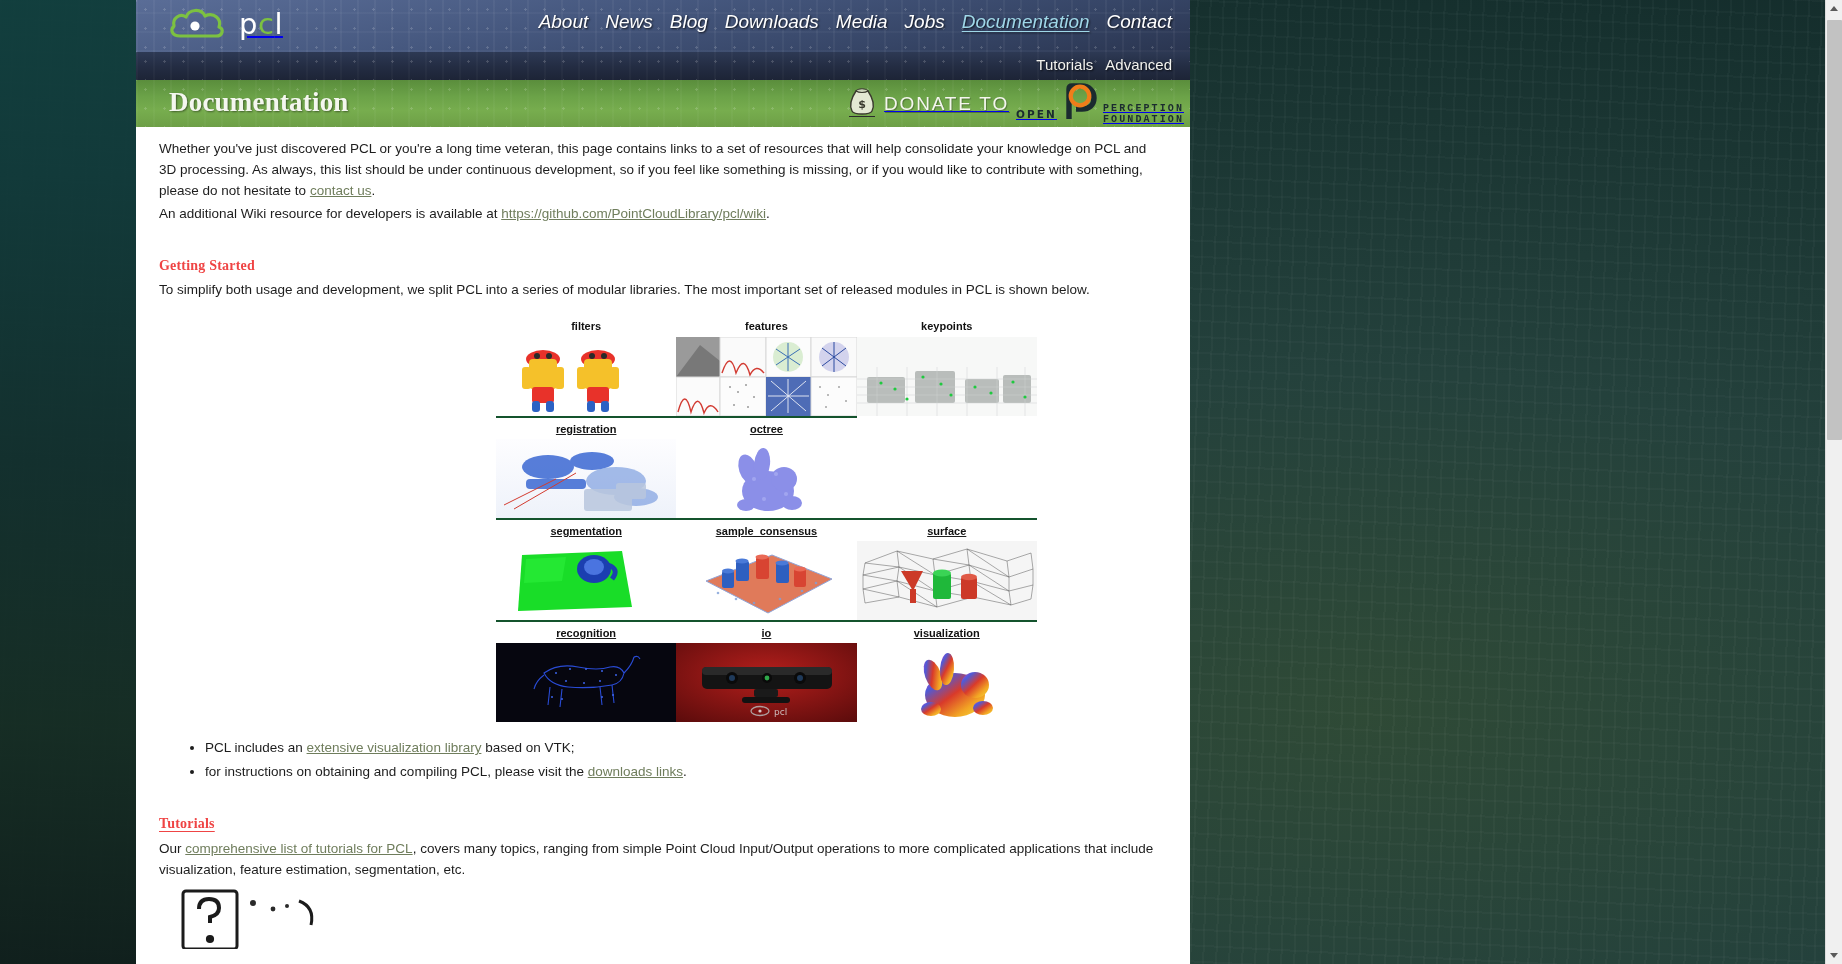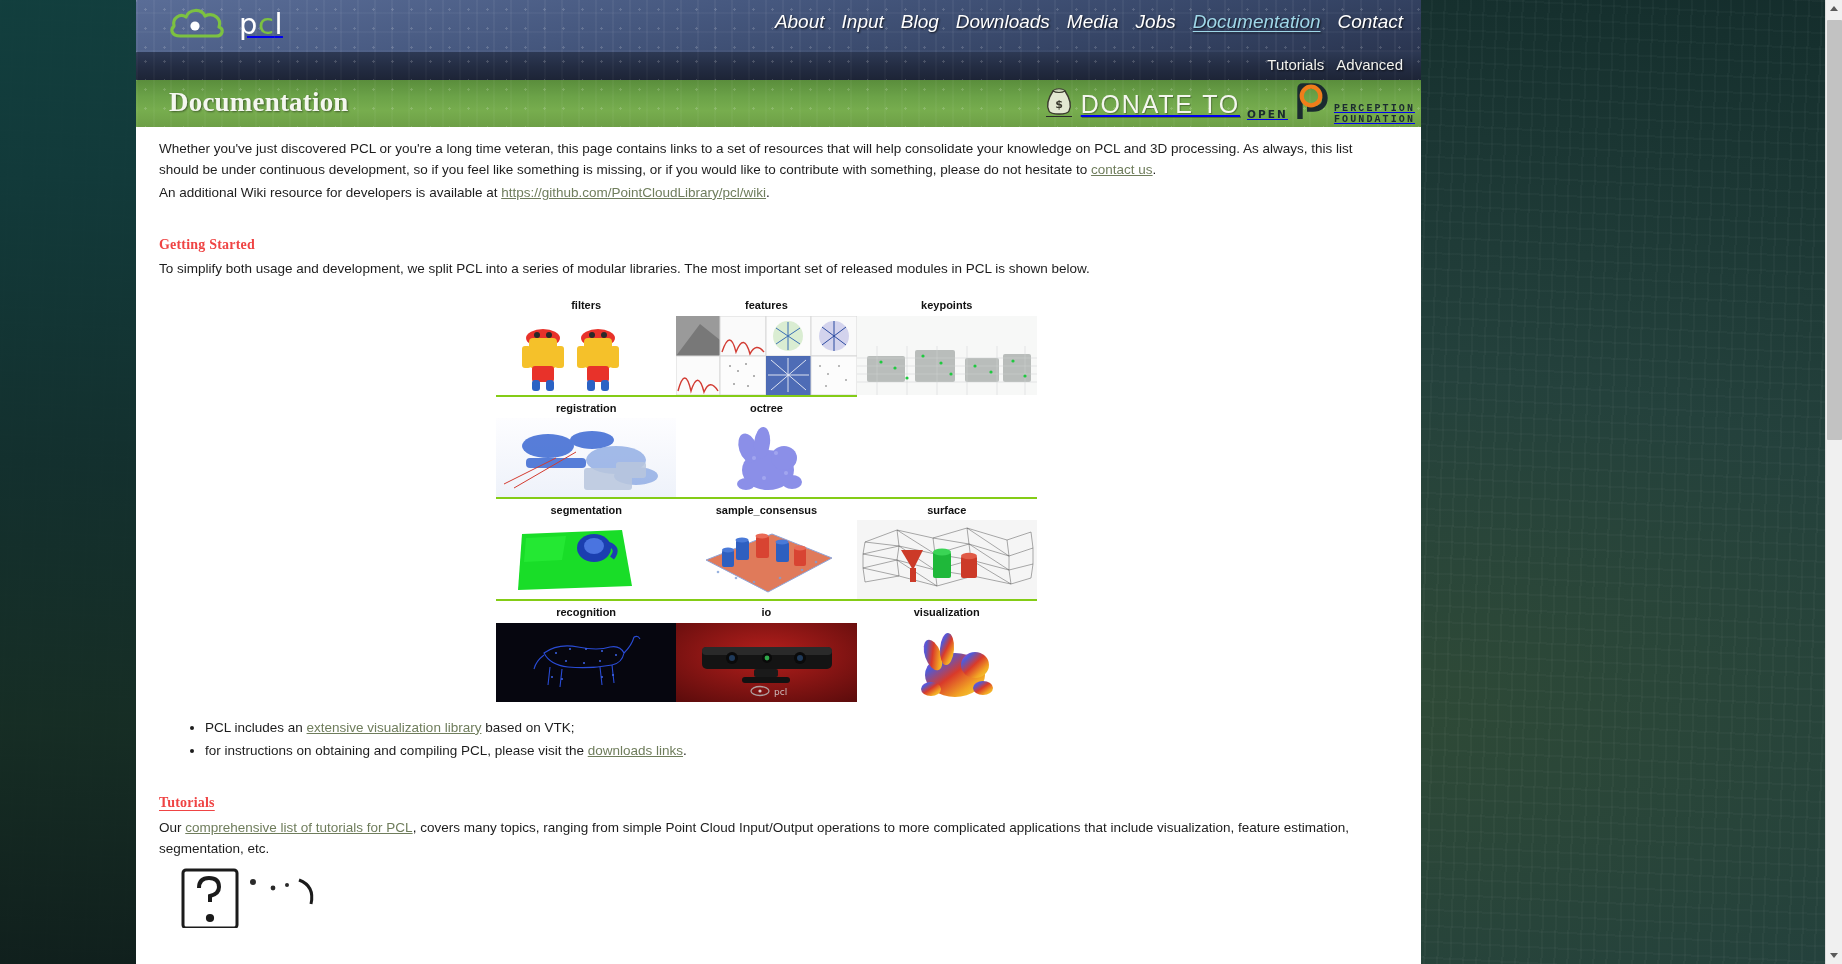--- a/index.html
+++ b/index.html
@@ -47,21 +47,21 @@
   }
   .sb-arrow.up i { border-bottom: 5px solid #5a5a5a; }
   .sb-arrow.down i { border-top: 5px solid #5a5a5a; top: 6px; }
   #sb-thumb {
     position: absolute; left: 1px; top: 20px; width: 15px; height: 420px;
     background: #c2c2c2; border-radius: 1px;
   }
 
   
   #page {
-    position: absolute; left: 136px; top: 0; width: 1285px; height: 964px;
+    position: absolute; left: 136px; top: 0; width: 1054px; height: 964px;
     overflow: hidden; background: #ffffff;
   }
 
   
   #site-header {
     position: relative; height: 52px; width: 100%;
     background:
       linear-gradient(107deg, rgba(255,255,255,0.10) 0 1px, transparent 1px 130px),
       linear-gradient(60deg, rgba(255,255,255,0.085) 0 1px, transparent 1px 175px),
       linear-gradient(144deg, rgba(255,255,255,0.07) 0 1px, transparent 1px 210px),
@@ -131,21 +131,21 @@
     text-shadow: 1px 1px 2px rgba(0,0,0,.45);
     letter-spacing: .2px;
   }
   #donate {
     position: absolute; right: 6px; top: 4px;
     display: flex; align-items: center; gap: 7px; height: 40px;
   }
   #donate .bagwrap { display:block; }
   #donate .donate-text {
     font-family: "Liberation Sans", sans-serif;
-    font-size: 25px; letter-spacing: 1.8px; color: #f4f6ee;
+    font-size: 19px; letter-spacing: 1.8px; color: #f4f6ee;
     text-shadow: 1px 1px 1px rgba(0,0,0,.3);
   }
   #donate .opf {
     display: flex; align-items: flex-end; gap: 3px;
   }
   #donate .opf .opf-texts { line-height: 1.12; }
   #donate .opf .l1, #donate .opf .l2 {
     font-family: Liberation Mono, monospace;
     font-weight: bold; font-size: 10px; letter-spacing: 2.1px;
     color: #1b2b2f;
@@ -169,21 +169,21 @@
     font-size: 14px; font-weight: bold; color: #ef4444;
     margin: 30px 0 4px 0; letter-spacing: .2px;
   }
   h2.sec.linked { text-decoration: underline; text-underline-offset: 3px; }
 
   
   #modules {
     width: 541px; margin: 14px 0 0 337px;
   }
   .mod-row { display: flex; }
-  .mod-row + .mod-row .mod-cell { border-top: 2px solid #84cc16; }
+  .mod-row + .mod-row .mod-cell { border-top: 2px solid #14532d; text-decoration: underline; }
   .mod-cell {
     width: 180.3px; padding-top: 4px; text-align: center;
   }
   .mod-label {
     font-size: 11px; font-weight: bold; color: #111; line-height: 1.3;
     margin-bottom: 3px;
   }
   .mod-thumb {
     width: 100%; height: 79px; position: relative; overflow: hidden;
   }
@@ -240,21 +240,21 @@
           <circle cx="27" cy="21" r="4.6" fill="#ffffff"></circle>
         </svg>
       </span>
       <span class="wordmark">
         <span class="w">p</span><span class="g">c</span><span class="w">l</span>
       </span>
     </a>
 
     <nav id="mainnav">
       <a href="#">About</a>
-      <a href="#">Input</a>
+      <a href="#">News</a>
       <a href="#">Blog</a>
       <a href="#">Downloads</a>
       <a href="#">Media</a>
       <a href="#">Jobs</a>
       <a href="#" class="active">Documentation</a>
       <a href="#">Contact</a>
     </nav>
   </div>
 
   <div id="subnav">

